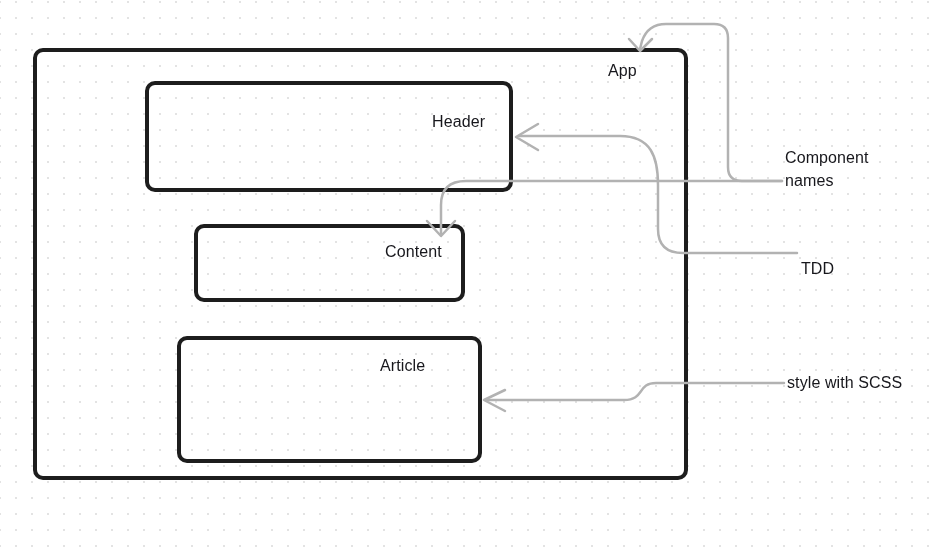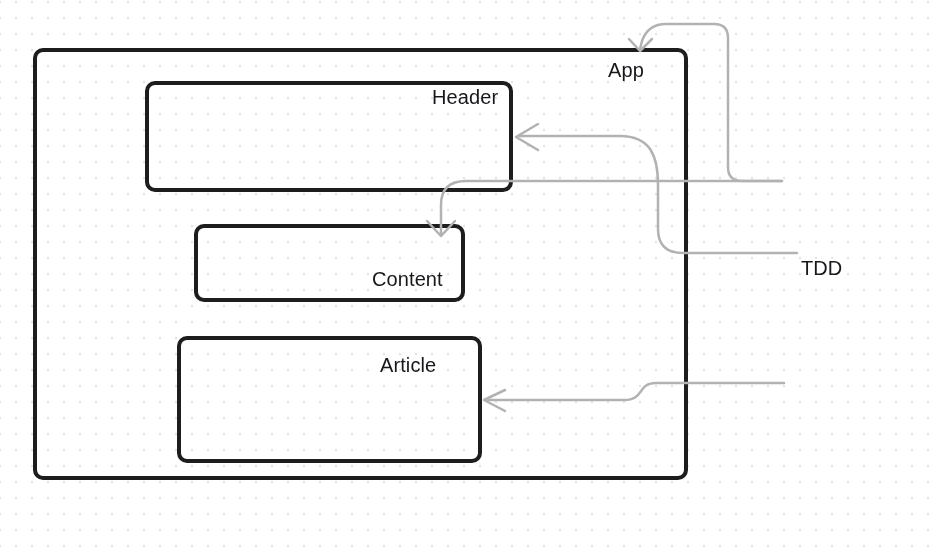--- a/index.html
+++ b/index.html
@@ -21,28 +21,28 @@
     border-radius:10px;
     background:transparent;
   }
   .box-app     { left:33px;  top:48px;  width:655px; height:432px; }
   .box-header  { left:145px; top:81px;  width:368px; height:111px; }
   .box-content { left:194px; top:224px; width:271px; height:78px;  }
   .box-article { left:177px; top:336px; width:305px; height:127px; }
 
   .lbl {
     position:absolute;
-    font-size:20px;
+    font-size:16px;
     line-height:19px;
     white-space:nowrap;
     letter-spacing:0.1px;
   }
   .lbl-app     { left:608px; top:61px;  }
-  .lbl-header  { left:432px; top:88px; }
-  .lbl-content { left:372px; top:242px;margin-top:28px; }
+  .lbl-header  { left:432px; top:112px; }
+  .lbl-content { left:385px; top:242px; }
   .lbl-article { left:380px; top:356px; }
 
   .lbl-component { left:785px; top:146px; width:105px; white-space:normal; line-height:23px; }
   .lbl-tdd       { left:801px; top:259px; }
   .lbl-scss      { left:787px; top:373px; }
 
   svg.arrow-layer { position:absolute; left:0; top:0; width:931px; height:556px; }
   .arrow {
     stroke:#b2b2b2;
     stroke-width:2.5;
@@ -73,15 +73,17 @@
 
     <path class="arrow" d="M 784 383 L 656 383 C 637 383 645 400 624 400 L 488 400"></path>
     <path class="arrow" d="M 505 390 L 484 400 L 505 411"></path>
   </svg>
 
   <div class="lbl lbl-app">App</div>
   <div class="lbl lbl-header">Header</div>
   <div class="lbl lbl-content">Content</div>
   <div class="lbl lbl-article">Article</div>
 
+  <div class="lbl lbl-component">Component names</div>
   <div class="lbl lbl-tdd">TDD</div>
+  <div class="lbl lbl-scss">style with SCSS</div>
 
 </div>
 
 </body></html>

